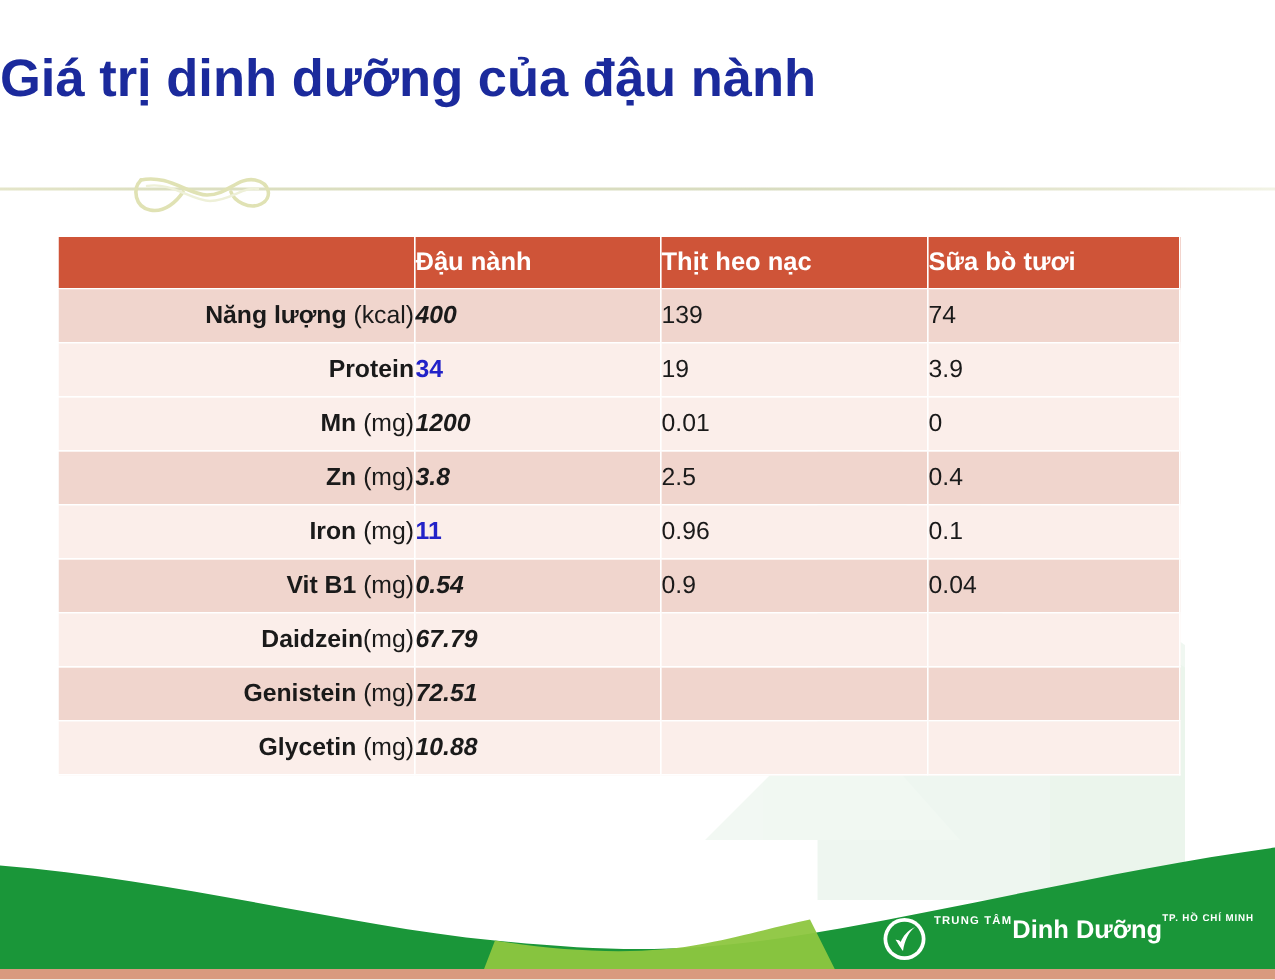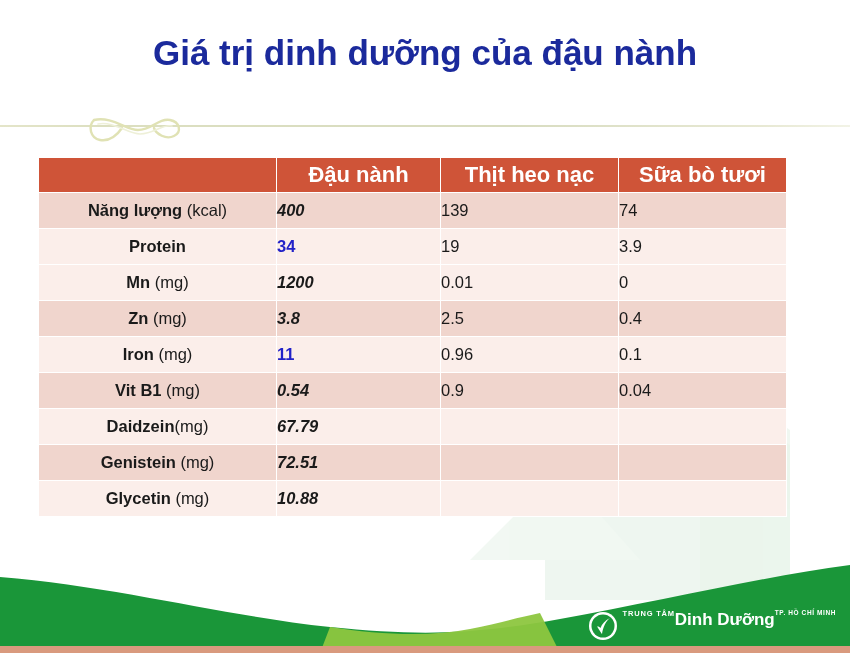--- a/index.html
+++ b/index.html
@@ -31,21 +31,20 @@
     z-index: 0;
   }
   .wm-svg { position: absolute; left: 0; top: 0; }
 
   
   #title {
     position: absolute;
     left: 0;
     top: 33px;
     width: 850px;
-    text-align: center;
     font-size: 35px;
     font-weight: bold;
     color: #1b2a9c;
     letter-spacing: 0px;
     z-index: 5;
     white-space: nowrap;
   }
 
   
   #divider-wrap {
@@ -85,43 +84,43 @@
   #nutrition-table td {
     padding: 0;
     margin: 0;
     border: 1px solid #ffffff;
     height: 35px;
     vertical-align: middle;
   }
   #nutrition-table thead th {
     background: #cf5438;
     color: #ffffff;
-    font-size: 22px;
+    font-size: 17px;
     font-weight: bold;
     height: 34px;
-    text-align: center;
+    text-align: left;
     border: 1px solid #ffffff;
   }
   #nutrition-table thead th.blank-head {
     background: #cf5438;
   }
 
   col.c-label  { width: 238px; }
   col.c-soy    { width: 164px; }
   col.c-pork   { width: 178px; }
   col.c-milk   { width: 168px; }
 
   tbody tr.odd  td { background: #f0d5cd; }
   tbody tr.even td { background: #fbeeea; }
 
   td.label-cell {
     font-size: 16.5px;
     color: #1a1a1a;
     padding-left: 11px;
-    text-align: center;
+    text-align: right;
   }
   td.label-cell .lab-name { font-weight: bold; }
   td.label-cell .lab-unit { font-weight: normal; }
 
   td.val-cell {
     font-size: 16.5px;
     color: #1a1a1a;
     padding-left: 11px;
     text-align: left;
     font-weight: normal;

